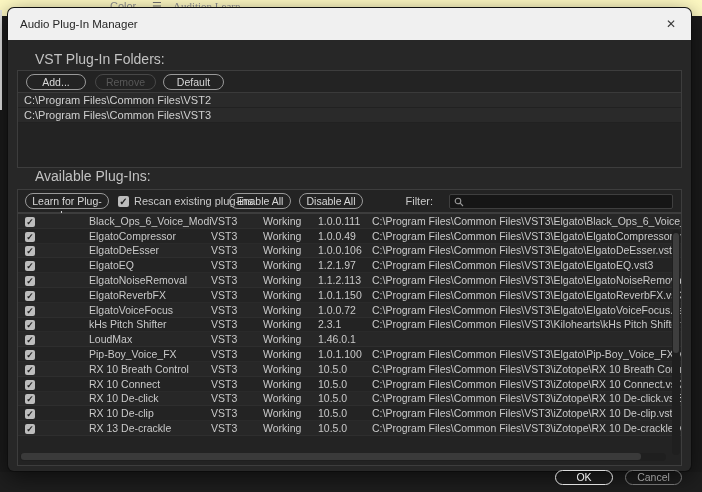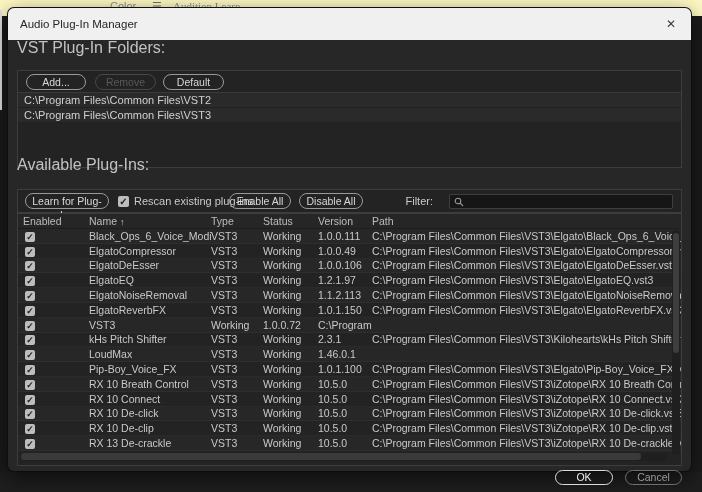--- a/index.html
+++ b/index.html
@@ -29,21 +29,21 @@
   .titlebar {
     position:absolute; left:0; top:0; width:100%; height:23px;
     background:#f0f0f0; border-radius:6px 6px 0 0;
     display:flex; align-items:center; padding:16px 12px;
   }
   .title { font-size:11.5px; color:#262626; }
   .close-btn {
     margin-left:auto; width:16px; height:16px; display:flex; align-items:center; justify-content:center;
     font-size:12px; color:#3a3a3a; cursor:default;
   }
-  .section-label { position:absolute; left:9px; font-size:16px; color:#c2c2c2; }
+  .section-label { position:absolute; left:27px; font-size:14px; color:#c2c2c2;margin-top:12px; }
 
   .panel { position:absolute; left:9px; width:665px; background:#232323; border:1px solid #3d3d3d;margin-top:20px; }
 
   
   .folders-panel { top:42px; height:98px; }
   .folders-toolbar { position:relative; height:22px; border-bottom:1px solid #3a3a3a; }
   .pill {
     position:absolute; top:3px; height:16px; border:1px solid #999999; border-radius:9px;
     background:transparent; color:#d8d8d8; font-size:10.5px; line-height:14px; text-align:center;
     font-family:"Liberation Sans", sans-serif; padding:0;
@@ -137,28 +137,20 @@
     <button class="pill" style="left:281px; width:64px;">Disable All</button>
     <span class="ptb-item" style="left:380px; top:5px; width:35px; text-align:right; display:inline-block;">Filter:</span>
     <input class="filter-input" type="text" value="" style="">
     <svg class="mag-icon" viewBox="0 0 10 10">
       <circle cx="4" cy="4" r="2.8" fill="none" stroke="#9a9a9a" stroke-width="1.1"></circle>
       <line x1="6.2" y1="6.2" x2="9" y2="9" stroke="#9a9a9a" stroke-width="1.1"></line>
     </svg>
   </div>
 
   <div class="panel table-panel">
-    <div class="t-grid t-header">
-      <span>Enabled</span>
-      <span><span>Name</span> <span class="sort-arrow">↑</span></span>
-      <span>Type</span>
-      <span>Status</span>
-      <span>Version</span>
-      <span>Path</span>
-    </div>
 
     <div>
 
         <div class="t-grid t-row">
           <span class="cell"><span class="checkbox row-check">✓</span></span>
           <span class="cell">Black_Ops_6_Voice_Modifier-1</span>
           <span class="cell">VST3</span>
           <span class="cell">Working</span>
           <span class="cell">1.0.0.111</span>
           <span class="cell">C:\Program Files\Common Files\VST3\Elgato\Black_Ops_6_Voice_Modifier-1.v</span>
@@ -204,20 +196,21 @@
           <span class="cell"><span class="checkbox row-check">✓</span></span>
           <span class="cell">ElgatoReverbFX</span>
           <span class="cell">VST3</span>
           <span class="cell">Working</span>
           <span class="cell">1.0.1.150</span>
           <span class="cell">C:\Program Files\Common Files\VST3\Elgato\ElgatoReverbFX.vst3</span>
         </div>
 
         <div class="t-grid t-row">
           <span class="cell"><span class="checkbox row-check">✓</span></span>
+          <span class="cell">ElgatoVoiceFocus</span>
           <span class="cell">VST3</span>
           <span class="cell">Working</span>
           <span class="cell">1.0.0.72</span>
           <span class="cell">C:\Program Files\Common Files\VST3\Elgato\ElgatoVoiceFocus.vst3</span>
         </div>
 
         <div class="t-grid t-row">
           <span class="cell"><span class="checkbox row-check">✓</span></span>
           <span class="cell">kHs Pitch Shifter</span>
           <span class="cell">VST3</span>

